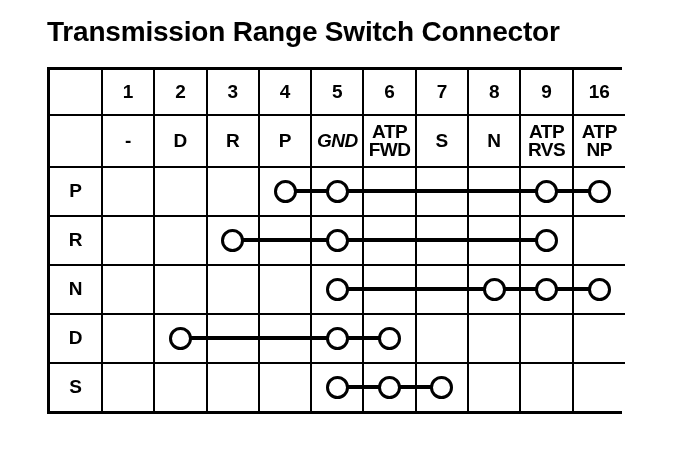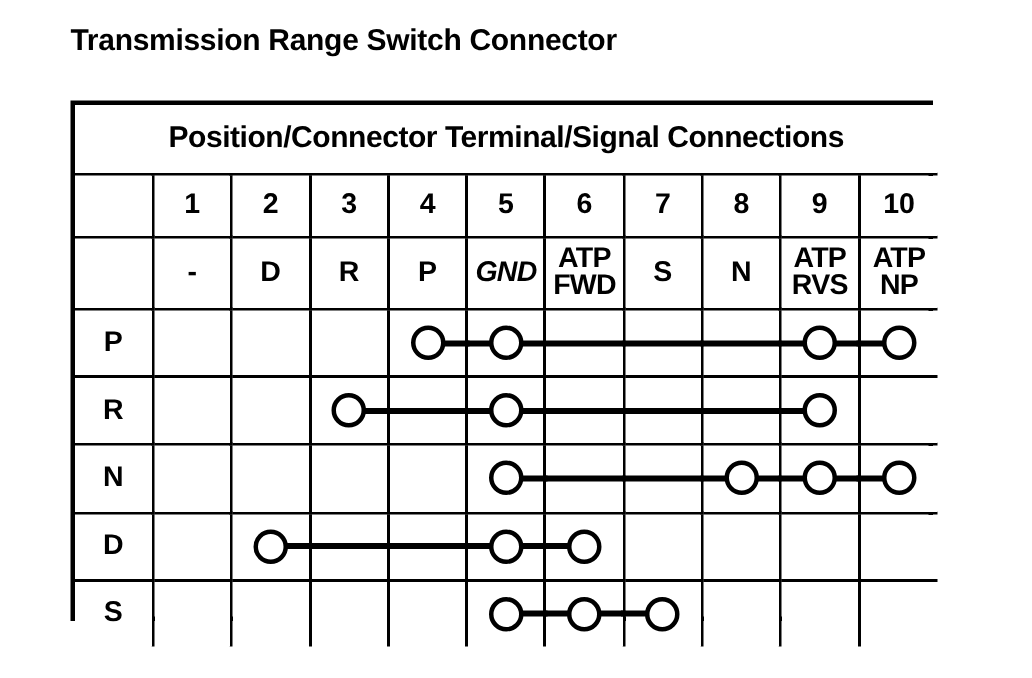--- a/index.html
+++ b/index.html
@@ -13,21 +13,21 @@
     font-family: "Liberation Sans", sans-serif;
     color: #000000;
     overflow: hidden;
     position: relative;
   }
 
   #page-title {
     position: absolute;
     left: 47px;
     top: 16px;
-    font-size: 20px;
+    font-size: 28px;
     font-weight: bold;
     letter-spacing: -0.2px;
     white-space: nowrap;
   }
 
   
   #matrix-table {
     position: absolute;
     left: 47px;
     top: 67px;
@@ -158,35 +158,32 @@
         <col class="col-term">
         <col class="col-term">
         <col class="col-term">
       <col class="col-term">
         <col class="col-term">
         <col class="col-term">
         <col class="col-term">
         <col class="col-term">
     </colgroup>
     <tbody id="matrix-body">
-      <tr>
-        <td class="header-banner" colspan="11">Position/Connector Terminal/Signal Connections</td>
-      </tr>
       <tr class="row-numbers" id="row-terminal-numbers">
         <td class="blank-corner"></td>
       <td>1</td>
           <td>2</td>
           <td>3</td>
           <td>4</td>
           <td>5</td>
           <td>6</td>
           <td>7</td>
           <td>8</td>
           <td>9</td>
-          <td>10</td>
+          <td>16</td>
         </tr>
       <tr class="row-signals" id="row-signal-names">
         <td class="blank-corner-2"></td>
       <td>-</td>
           <td>D</td>
           <td>R</td>
           <td>P</td>
           <td class="sig-gnd">GND</td>
           <td class="sig-two-line">
             <span>ATP</span>

